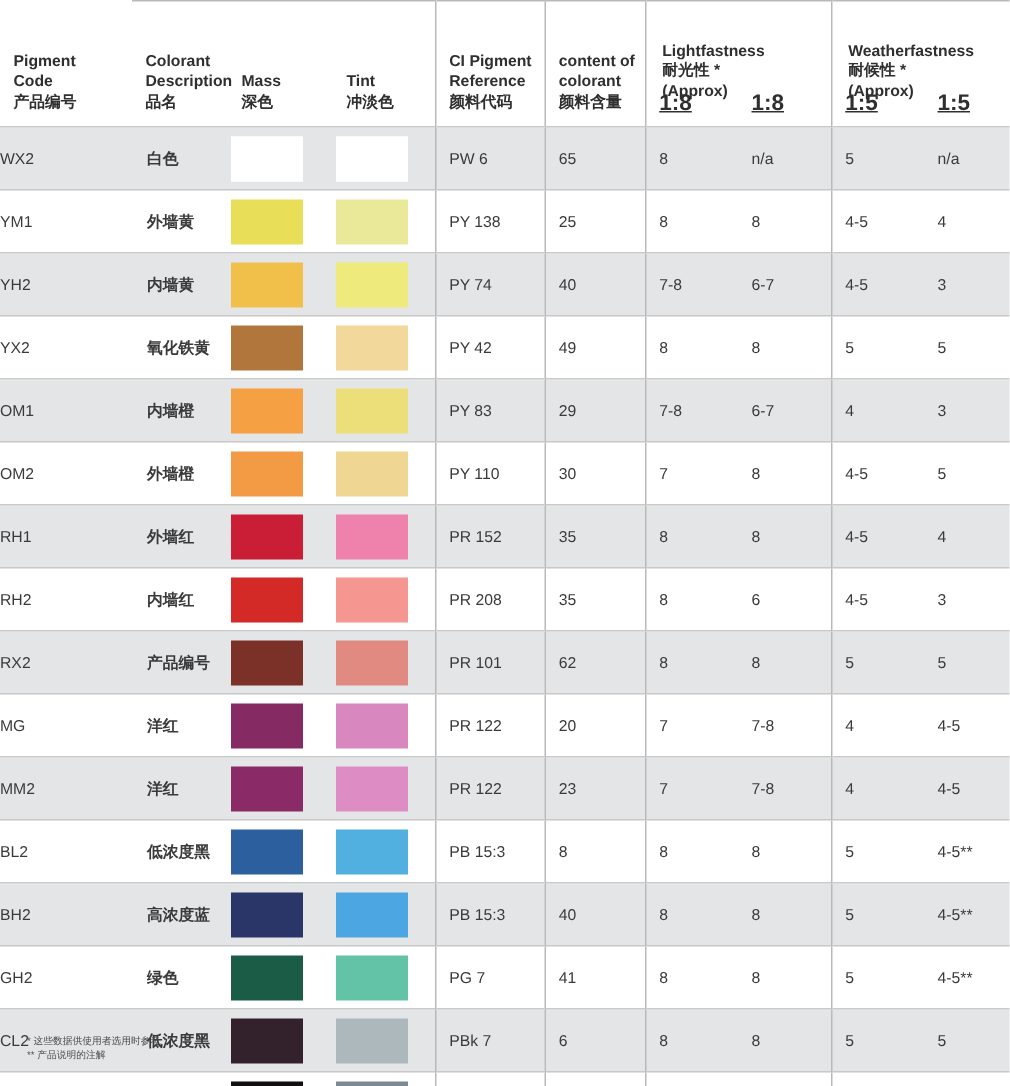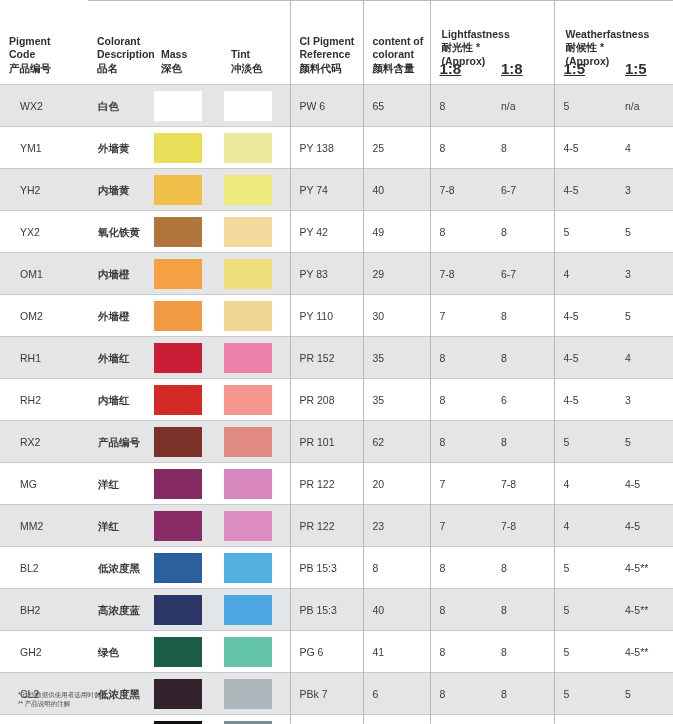--- a/index.html
+++ b/index.html
@@ -86,21 +86,21 @@
 
   td.swatch-cell { padding: 0; }
   .swatch {
     width: 48px;
     height: 30px;
     margin-left: 2px;
     display: block;
   }
   .swatch.white-sw { border: 1px solid #ffffff; }
 
-  td.code-cell { padding-left: 20px; }
+  td.code-cell { padding-left: 0; }
   td.desc-cell { padding-left: 10px; font-weight: bold; }
 
   
   #footnotes {
     position: absolute;
     left: 18px;
     top: 690px;
     font-size: 6.5px;
     line-height: 9px;
     color: #4a4a4a;
@@ -406,21 +406,21 @@
         </tr>
         <tr>
           <td class="code-cell">GH2</td>
           <td class="desc-cell">绿色</td>
           <td class="swatch-cell">
             <span class="swatch" style="background: rgb(27, 92, 70);"></span>
           </td>
           <td class="swatch-cell">
             <span class="swatch" style="background: rgb(98, 195, 166);"></span>
           </td>
-          <td class="vrule">PG 6</td>
+          <td class="vrule">PG 7</td>
           <td class="vrule">41</td>
           <td class="vrule">8</td>
           <td>8</td>
           <td class="vrule">5</td>
           <td>4-5**</td>
         </tr>
         <tr class="alt">
           <td class="code-cell">CL2</td>
           <td class="desc-cell">低浓度黑</td>
           <td class="swatch-cell">

